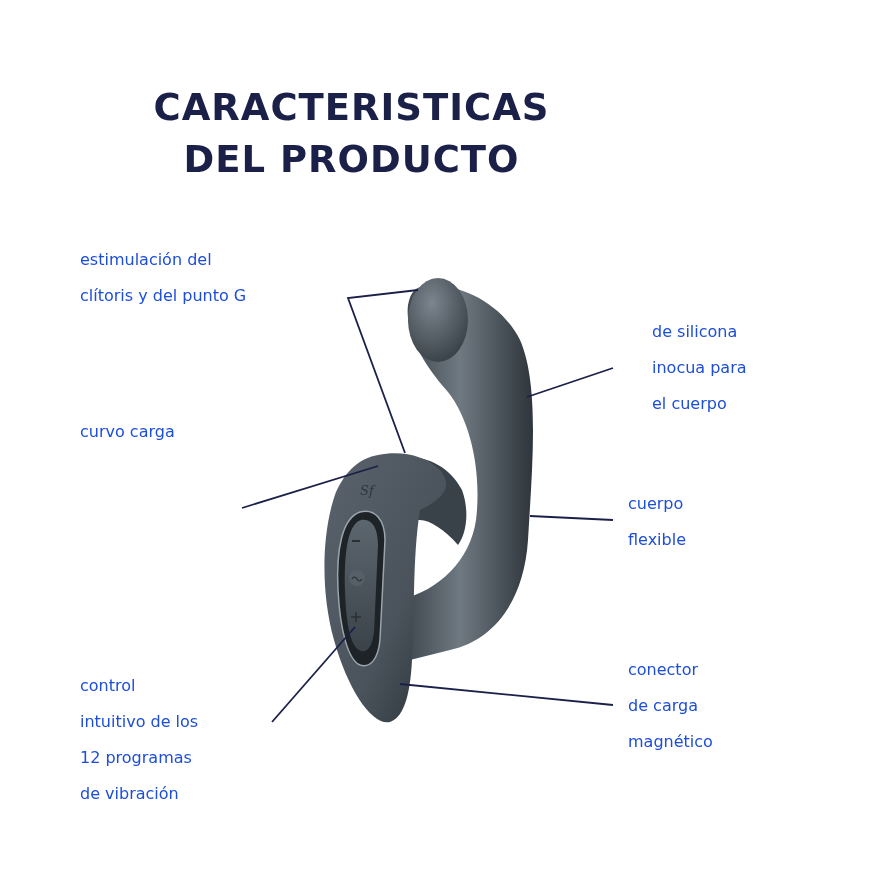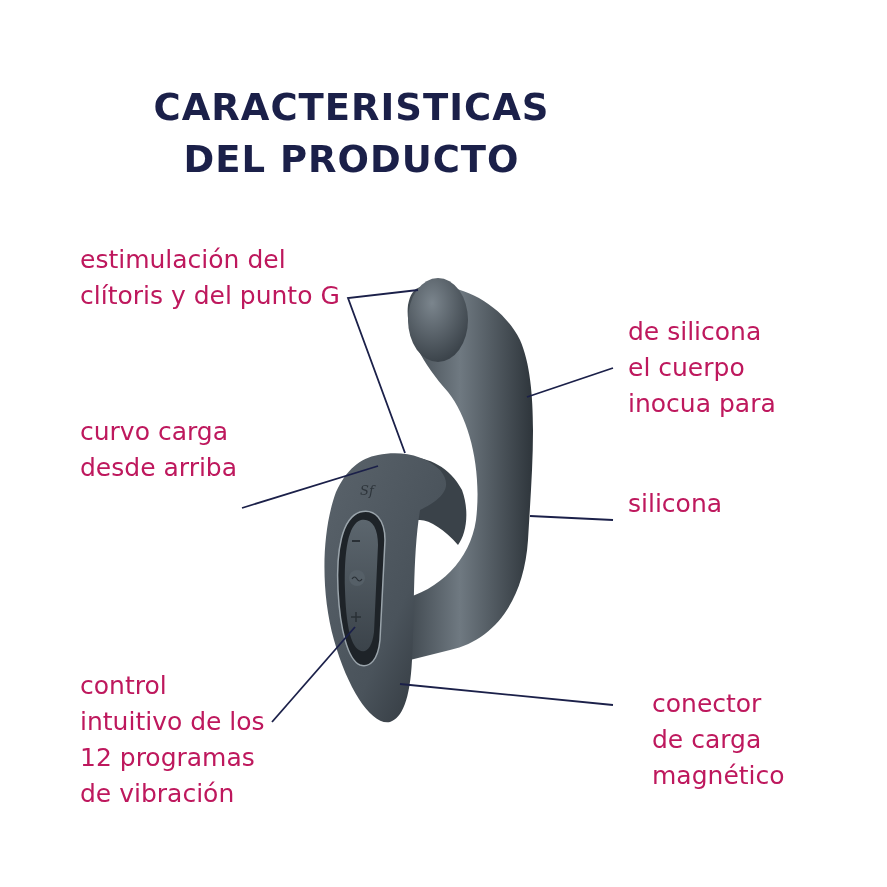--- a/index.html
+++ b/index.html
@@ -2,21 +2,21 @@
 <html><head>
   <meta charset="utf-8">
   <style>
     html, body { margin: 0; padding: 0; background: #ffffff; }
     body { width: 887px; height: 887px; position: relative; overflow: hidden;
            font-family: "DejaVu Sans", sans-serif; }
     .title { position: absolute; left: 0; width: 703px; top: 82px; text-align: center;
              color: #1b2049; font-weight: bold; font-size: 37px; line-height: 52px;
              letter-spacing: 1px; font-family: "DejaVu Sans", sans-serif; }
     .title div { display: block; }
-    .label { position: absolute; color: #be185d; font-size: 25px; line-height: 36px;
+    .label { position: absolute; color: #1d4ed8; font-size: 16px; line-height: 36px;
              font-family: "DejaVu Sans", sans-serif; font-weight: normal; white-space: nowrap; }
     .label span { display: block; }
     svg.art { position: absolute; left: 0; top: 0; }
   </style>
 </head>
 <body>
 
 <div class="title">
   <div>CARACTERISTICAS</div>
   <div>DEL PRODUCTO</div>
@@ -84,37 +84,37 @@
   </g>
 </svg>
 
 <div class="label" style="left:80px; top:242px;">
   <span>estimulación del</span>
   <span>clítoris y del punto G</span>
 </div>
 
 <div class="label" style="left:80px; top:414px;">
   <span>curvo carga</span>
-  <span>desde arriba</span>
 </div>
 
 <div class="label" style="left:80px; top:668px;">
   <span>control</span>
   <span>intuitivo de los</span>
   <span>12 programas</span>
   <span>de vibración</span>
 </div>
 
-<div class="label" style="left:628px; top:314px;">
+<div class="label" style="left:652px; top:314px;">
   <span>de silicona</span>
+  <span>inocua para</span>
   <span>el cuerpo</span>
-  <span>inocua para</span>
 </div>
 
 <div class="label" style="left:628px; top:486px;">
-  <span>silicona</span>
+  <span>cuerpo</span>
+  <span>flexible</span>
 </div>
 
-<div class="label" style="left:652px; top:652px;margin-top:34px;">
+<div class="label" style="left:628px; top:652px;">
   <span>conector</span>
   <span>de carga</span>
   <span>magnético</span>
 </div>
 
 </body></html>

